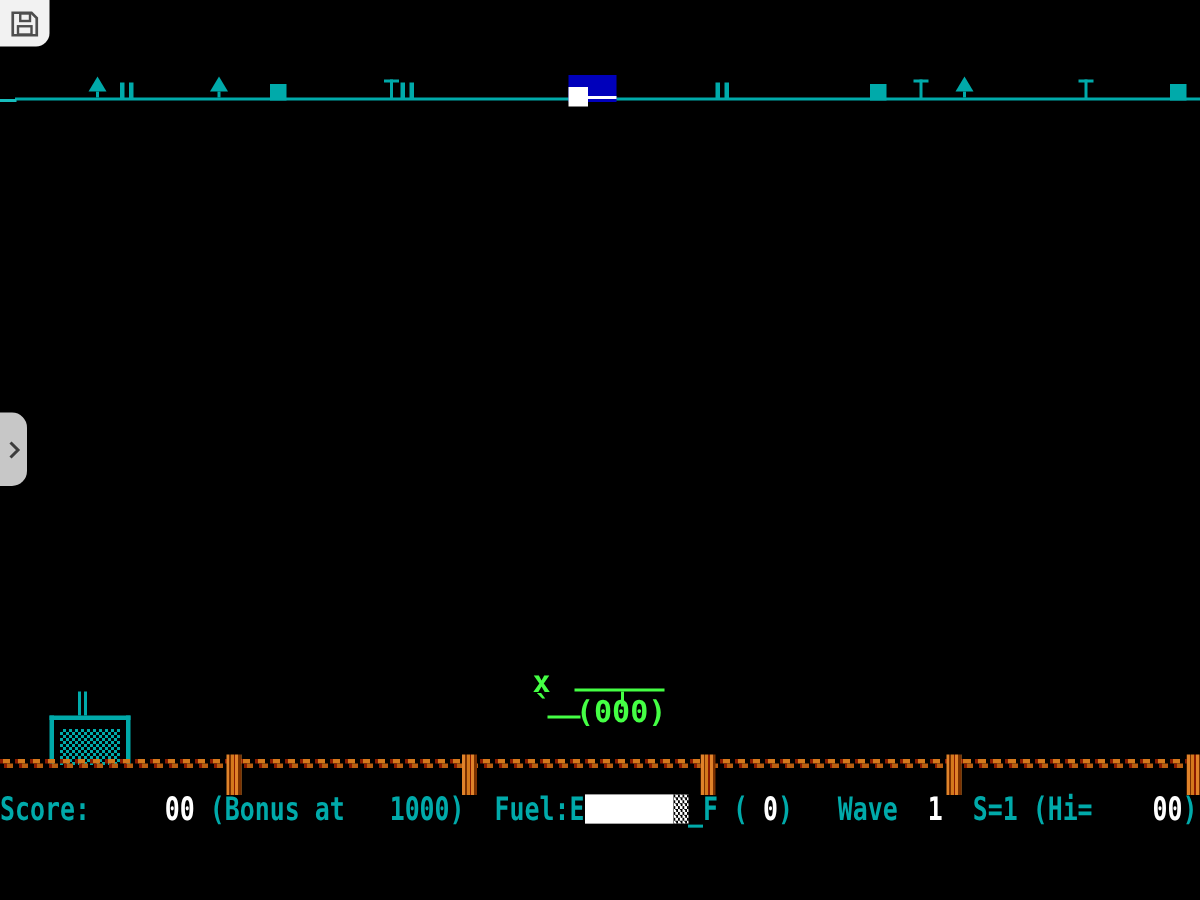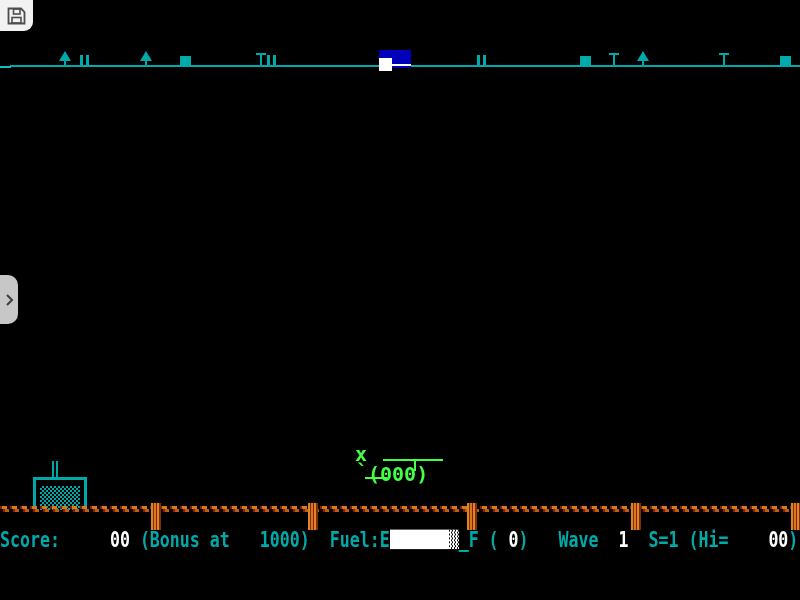--- a/index.html
+++ b/index.html
@@ -135,21 +135,21 @@
     <div class="pad"></div>
     <div class="strip"></div>
   </div>
 
   <div>
     <span class="heli-txt" style="left:355px;top:444px">x</span>
     <div id="heli-rotor"></div>
     <div id="heli-mast"></div>
     <span class="heli-txt" style="left:356px;top:461px">`</span>
     <div id="heli-tail"></div>
-    <span class="heli-txt" style="left:368px;top:464px">(000)</span>
+    <span class="heli-txt" style="left:384px;top:464px">(000)</span>
   </div>
 
   <div>
     <div class="chimney" style="left:52px"></div>
     <div class="chimney" style="left:56px"></div>
     <div id="depot-box">
       <div id="depot-fill"></div>
     </div>
   </div>
 

